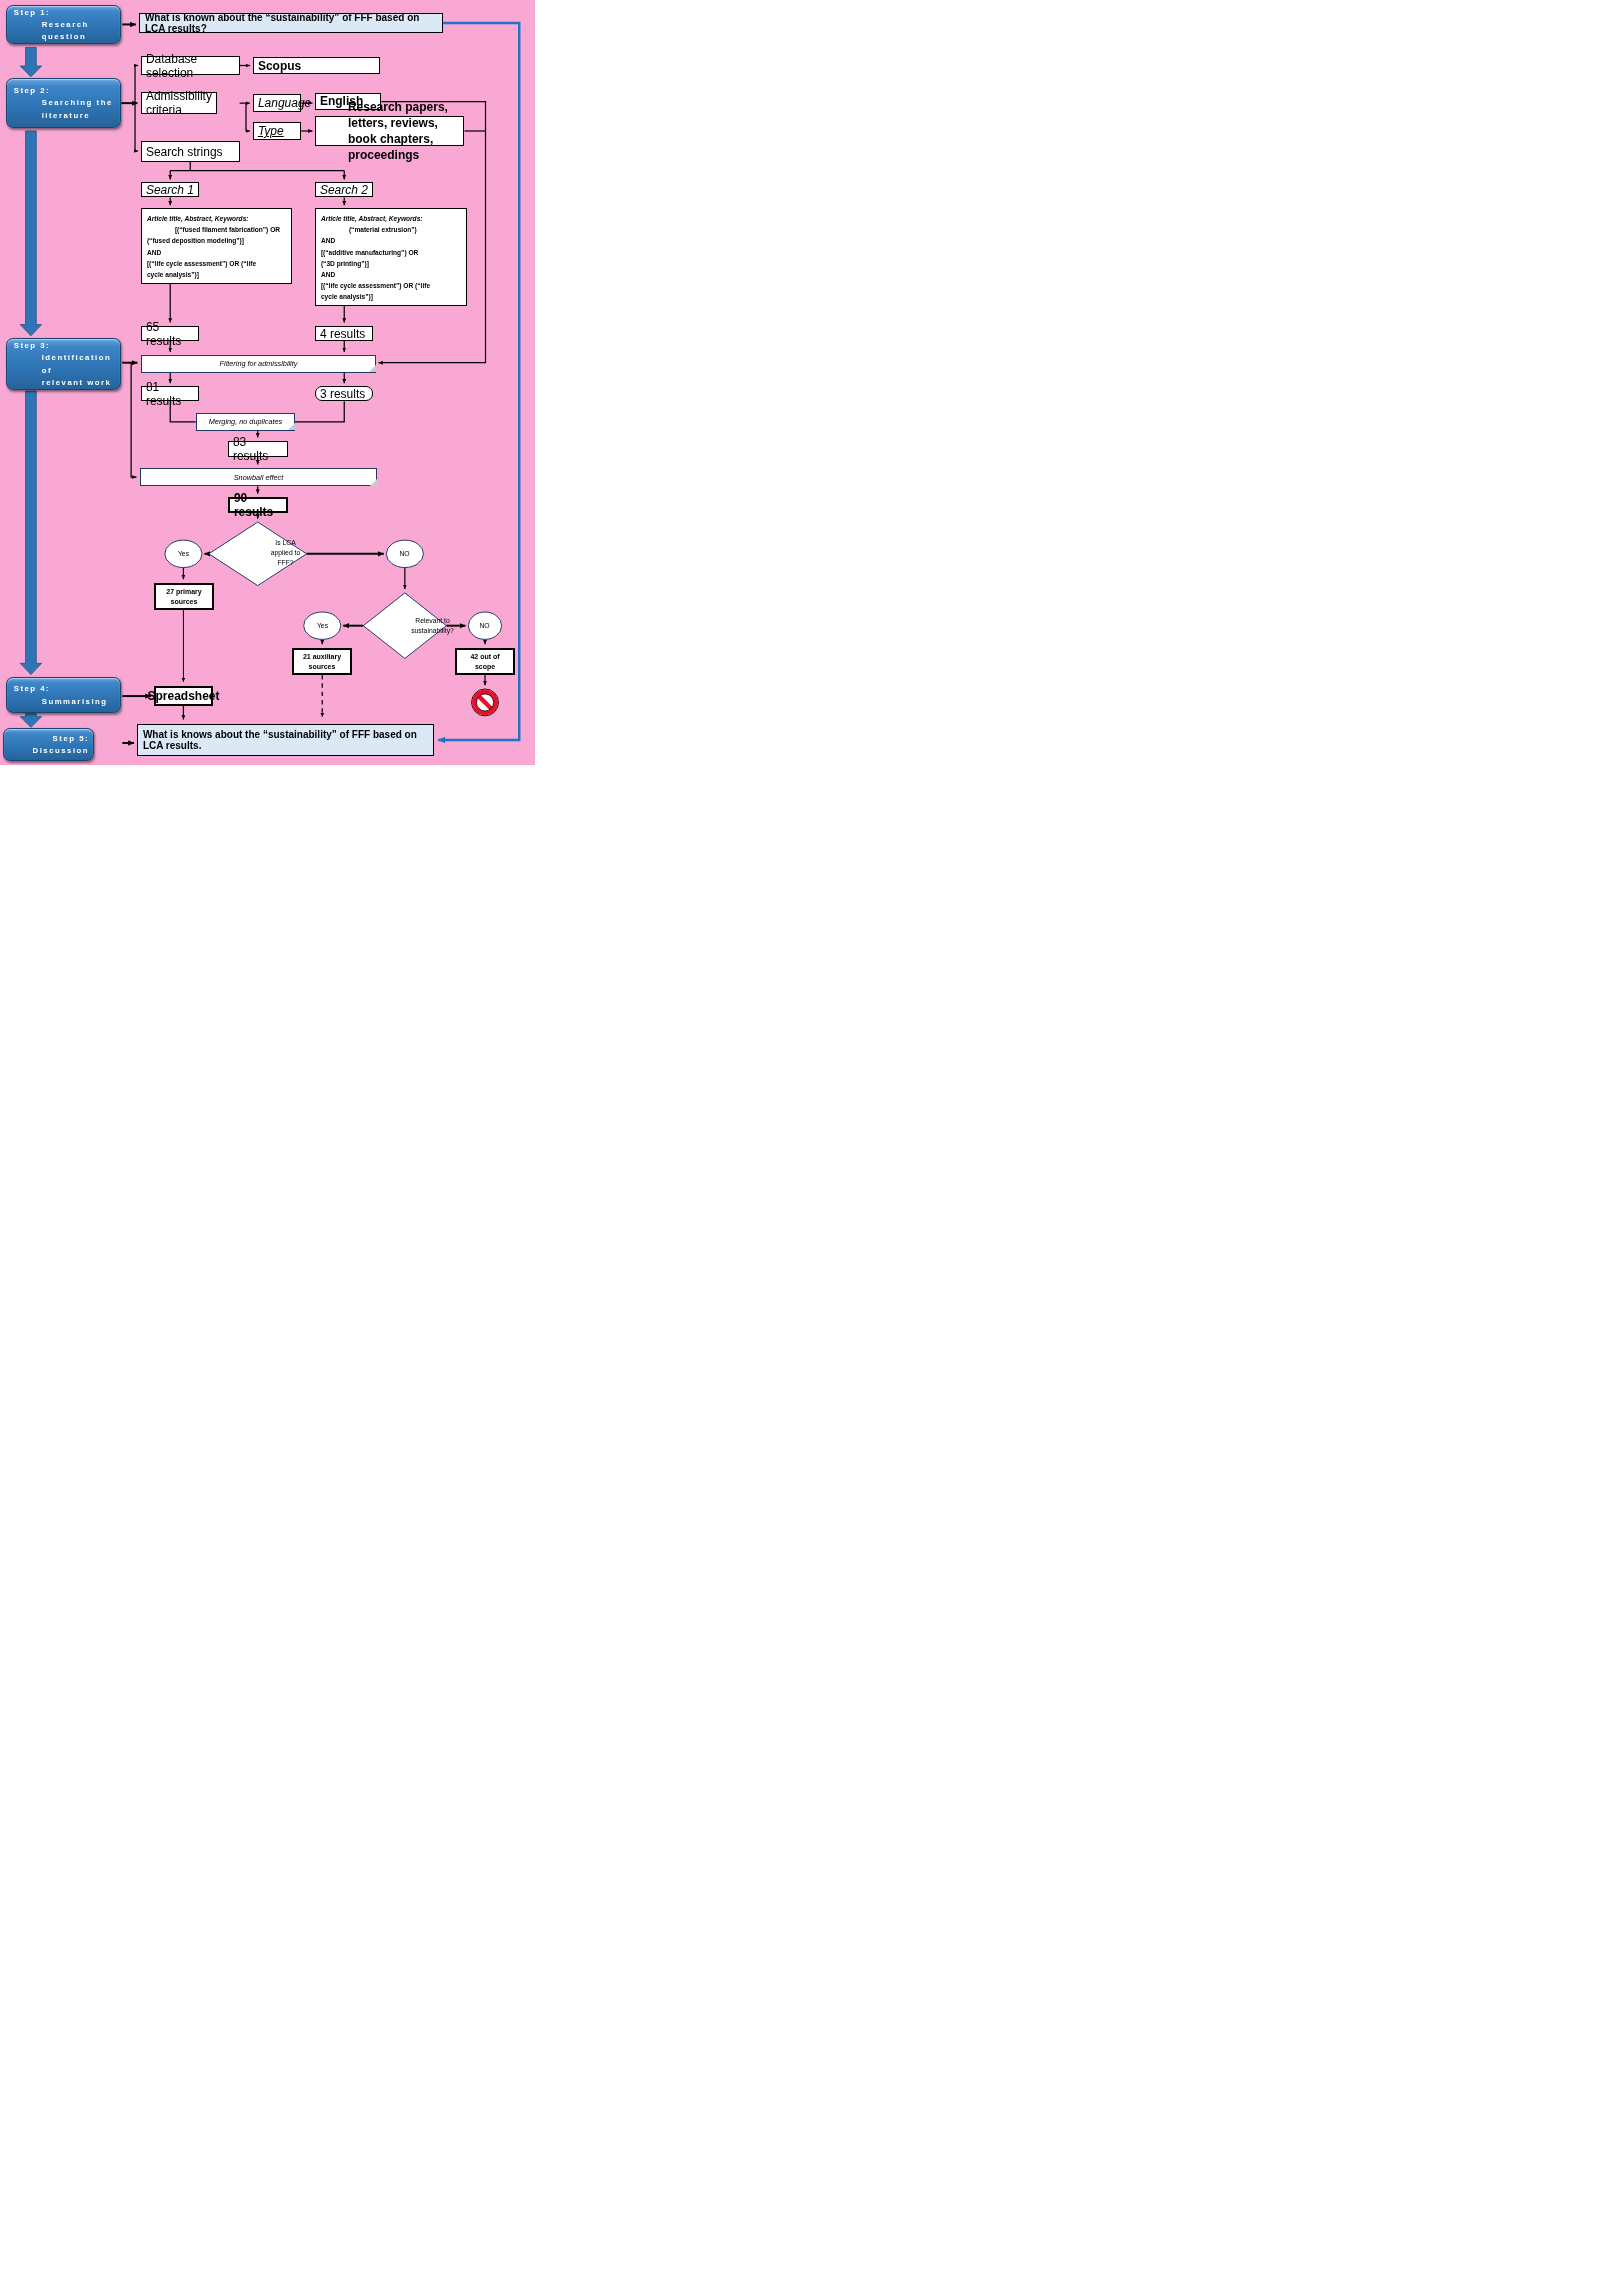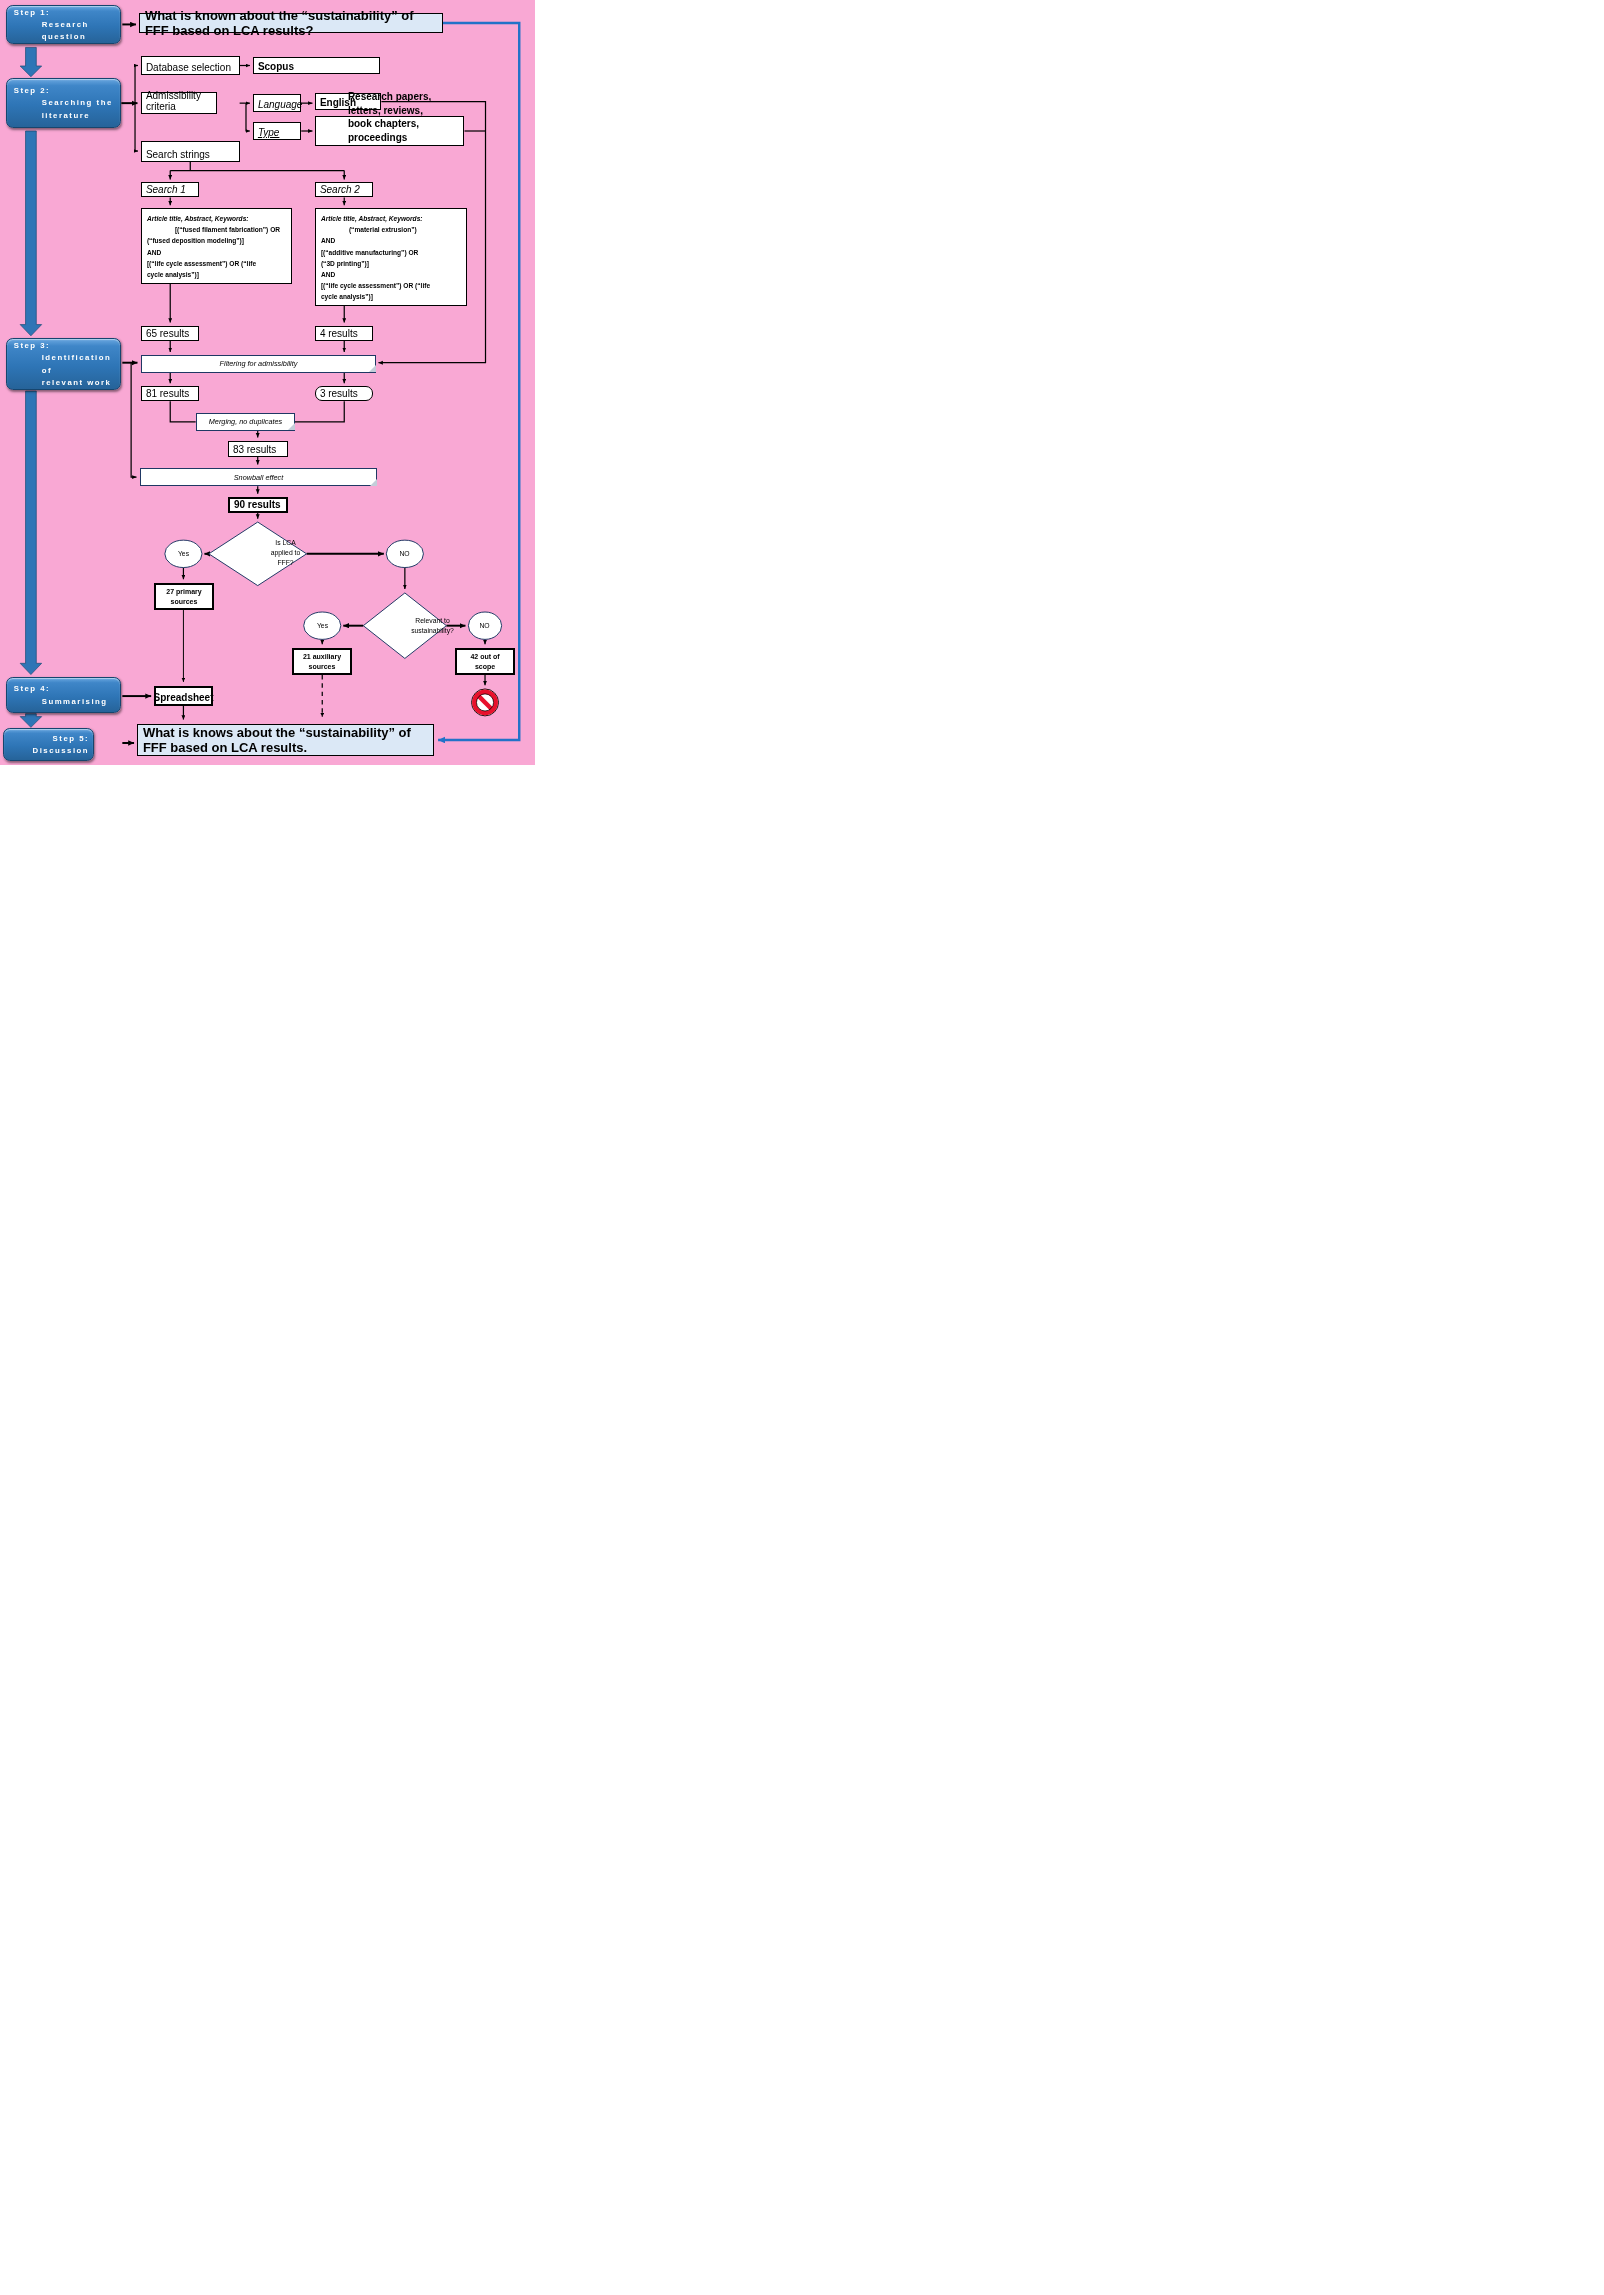--- a/index.html
+++ b/index.html
@@ -8,26 +8,26 @@
   #wires{position:absolute;left:0;top:0;z-index:0;}
   .abs{position:absolute;box-sizing:border-box;z-index:1;}
   .ml{white-space:pre-line;padding-left:28px;}
   
   .step{border-radius:6.8px;border:1px solid #17456E;color:#fff;font-weight:bold;
         letter-spacing:1.5px;font-size:7.8px;line-height:1.55;padding:4.9px 3.9px 3.9px 6.8px;
         background:linear-gradient(180deg,#6aa7e0 0%,#3f86c8 14%,#2E75B6 55%,#266399 100%);
         box-shadow:1px 1.5px 2.4px rgba(0,0,0,.45), inset 0 1px 1px rgba(255,255,255,.5);
         display:flex;flex-direction:column;justify-content:center;}
   
-  .wbox{border:1.2px solid #000;background:#fff;font-size:10px;display:flex;align-items:flex-end;
+  .wbox{border:1.2px solid #000;background:#fff;font-size:12px;display:flex;align-items:center;
         padding:1px 3.9px;}
   .wbox.bold{font-weight:bold;}
   .wbox.ital{font-style:italic;}
   .wbox.strong{border-width:2px;font-weight:bold;}
-  .lightblue{background:#DBE8F6;border:1.7px solid #000;font-weight:bold;font-size:13px;
+  .lightblue{background:#DBE8F6;border:1.7px solid #000;font-weight:bold;font-size:10px;
         display:flex;align-items:center;padding:1px 4.9px;}
   .qbox{border:1.2px solid #000;background:#fff;font-size:6.6px;font-weight:bold;
         line-height:11.2px;padding:3.9px 4.9px;}
   .qhead{font-style:italic;}
   .banner{border:1px solid #1F3864;background:#fff;font-style:italic;font-size:7.3px;
         display:flex;align-items:center;justify-content:center;}
   .fold{position:absolute;right:-0.5px;bottom:-0.5px;width:0;height:0;z-index:2;
         border-bottom:7.3px solid #c3cdd9;border-left:7.3px solid transparent;}
   .center2{display:flex;align-items:center;justify-content:center;text-align:center;
         font-weight:bold;font-size:7px;line-height:1.35;}

